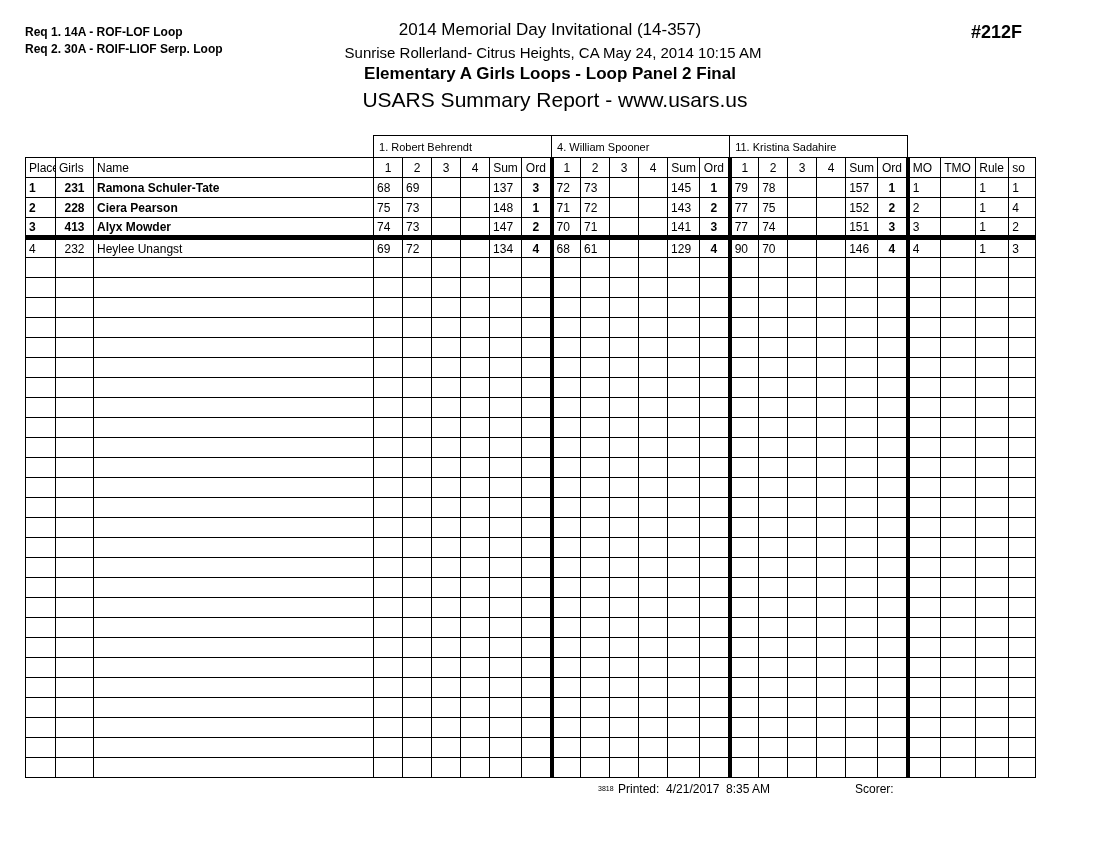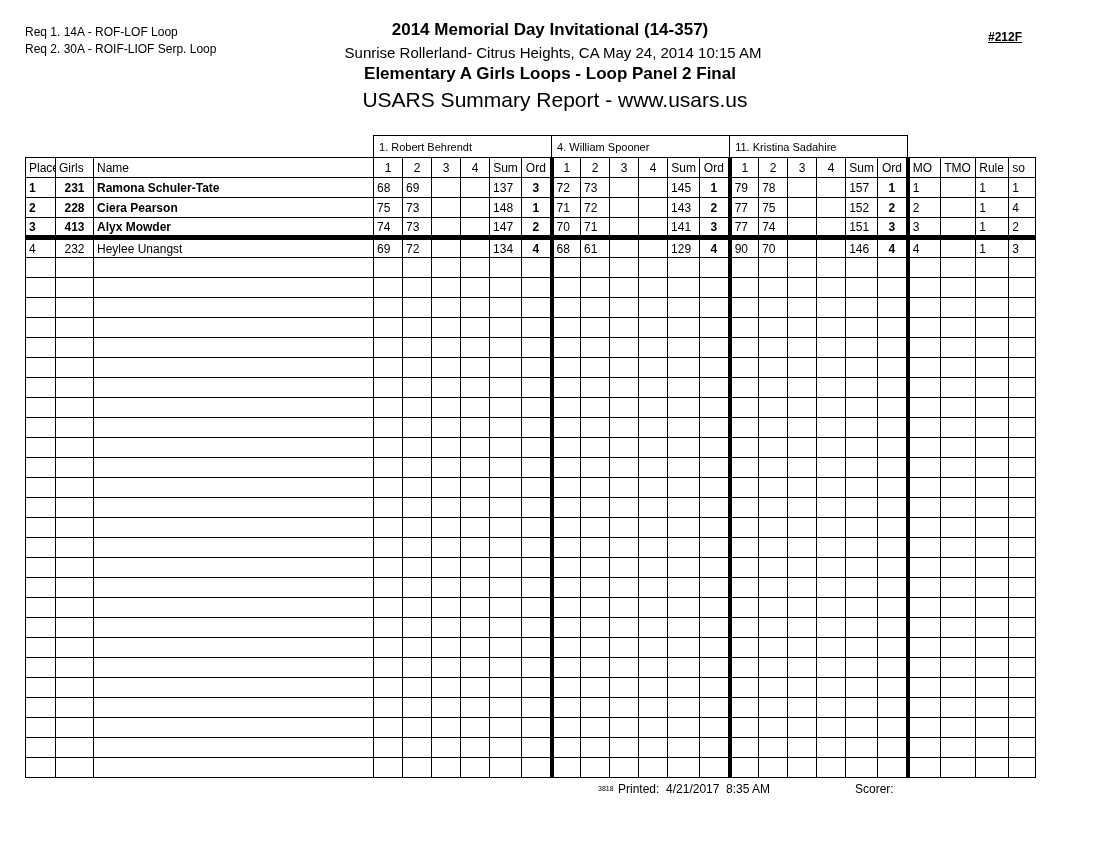--- a/index.html
+++ b/index.html
@@ -2,26 +2,26 @@
 <html><head>
 <meta charset="utf-8">
 <style>
   * { box-sizing: border-box; }
   html,body { margin:0; padding:0; }
   body {
     width:1100px; height:850px; background:#ffffff; color:#000;
     font-family:"Liberation Sans", sans-serif; position:relative; overflow:hidden;
   }
   .abs { position:absolute; }
-  .req-block { left:25px; top:24px; font-size:12px; line-height:17px; }
-  .title-line { left:0; right:0; top:20px; text-align:center; font-size:17px; font-weight:bold; }
+  .req-block { left:25px; top:24px; font-size:12px; line-height:17px;font-weight:bold; }
+  .title-line { left:0; right:0; top:20px; text-align:center; font-size:17px; font-weight:normal; }
   .subtitle-line { left:0; right:0; top:44px; text-align:center; font-size:15px;padding-left:6px; }
   .event-line { left:0; right:0; top:64px; text-align:center; font-size:17px; font-weight:bold; }
   .report-line { left:10px; right:0; top:88px; text-align:center; font-size:21px; }
-  .comp-number { right:78px; top:30px; font-size:12px; font-weight:bold;text-decoration:underline; }
+  .comp-number { right:78px; top:22px; font-size:18px; font-weight:bold; }
 
   #table-wrap { position:absolute; left:25px; top:135px; }
   table { border-collapse:collapse; table-layout:fixed; width:1010px; }
   td {
     border:1px solid #000; height:20px; font-size:12px; padding:0 3px;
     overflow:hidden; white-space:nowrap; vertical-align:middle;
   }
   tr.judge-row td.spacer { border:none; }
   tr.judge-row td { height:22px; }
   td.judge-cell { font-size:11px; text-align:left; padding-left:5px; }

